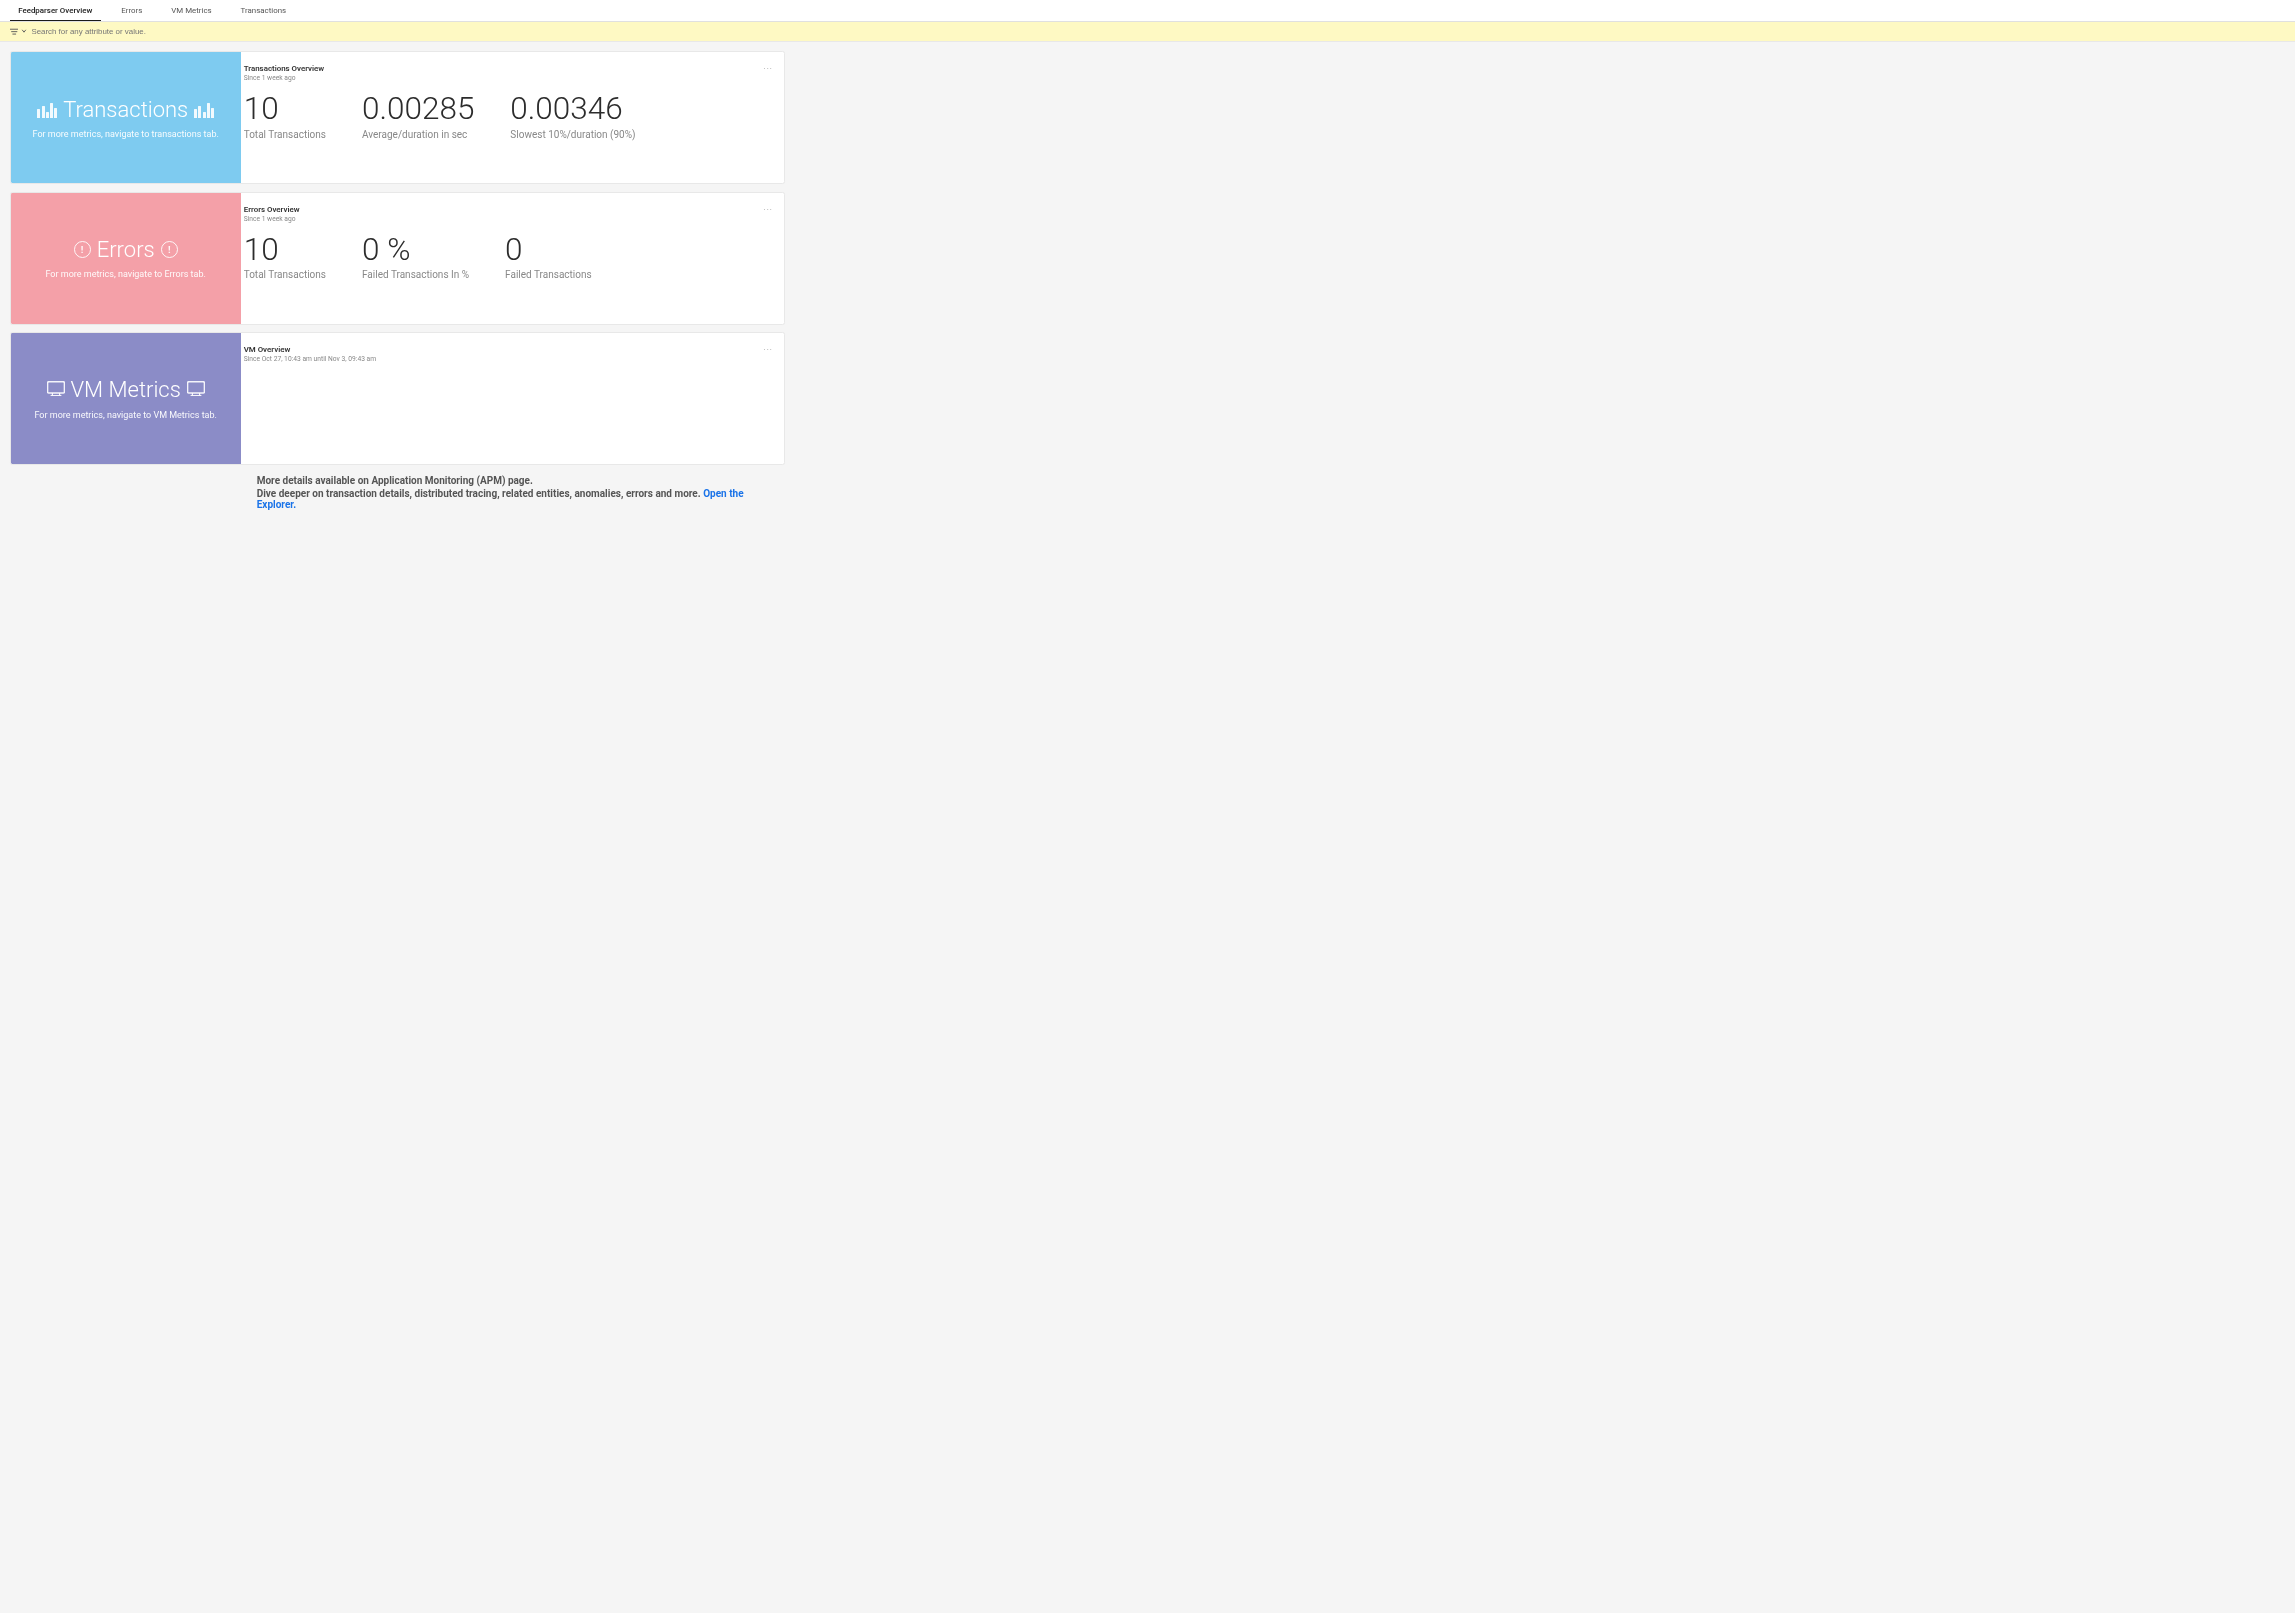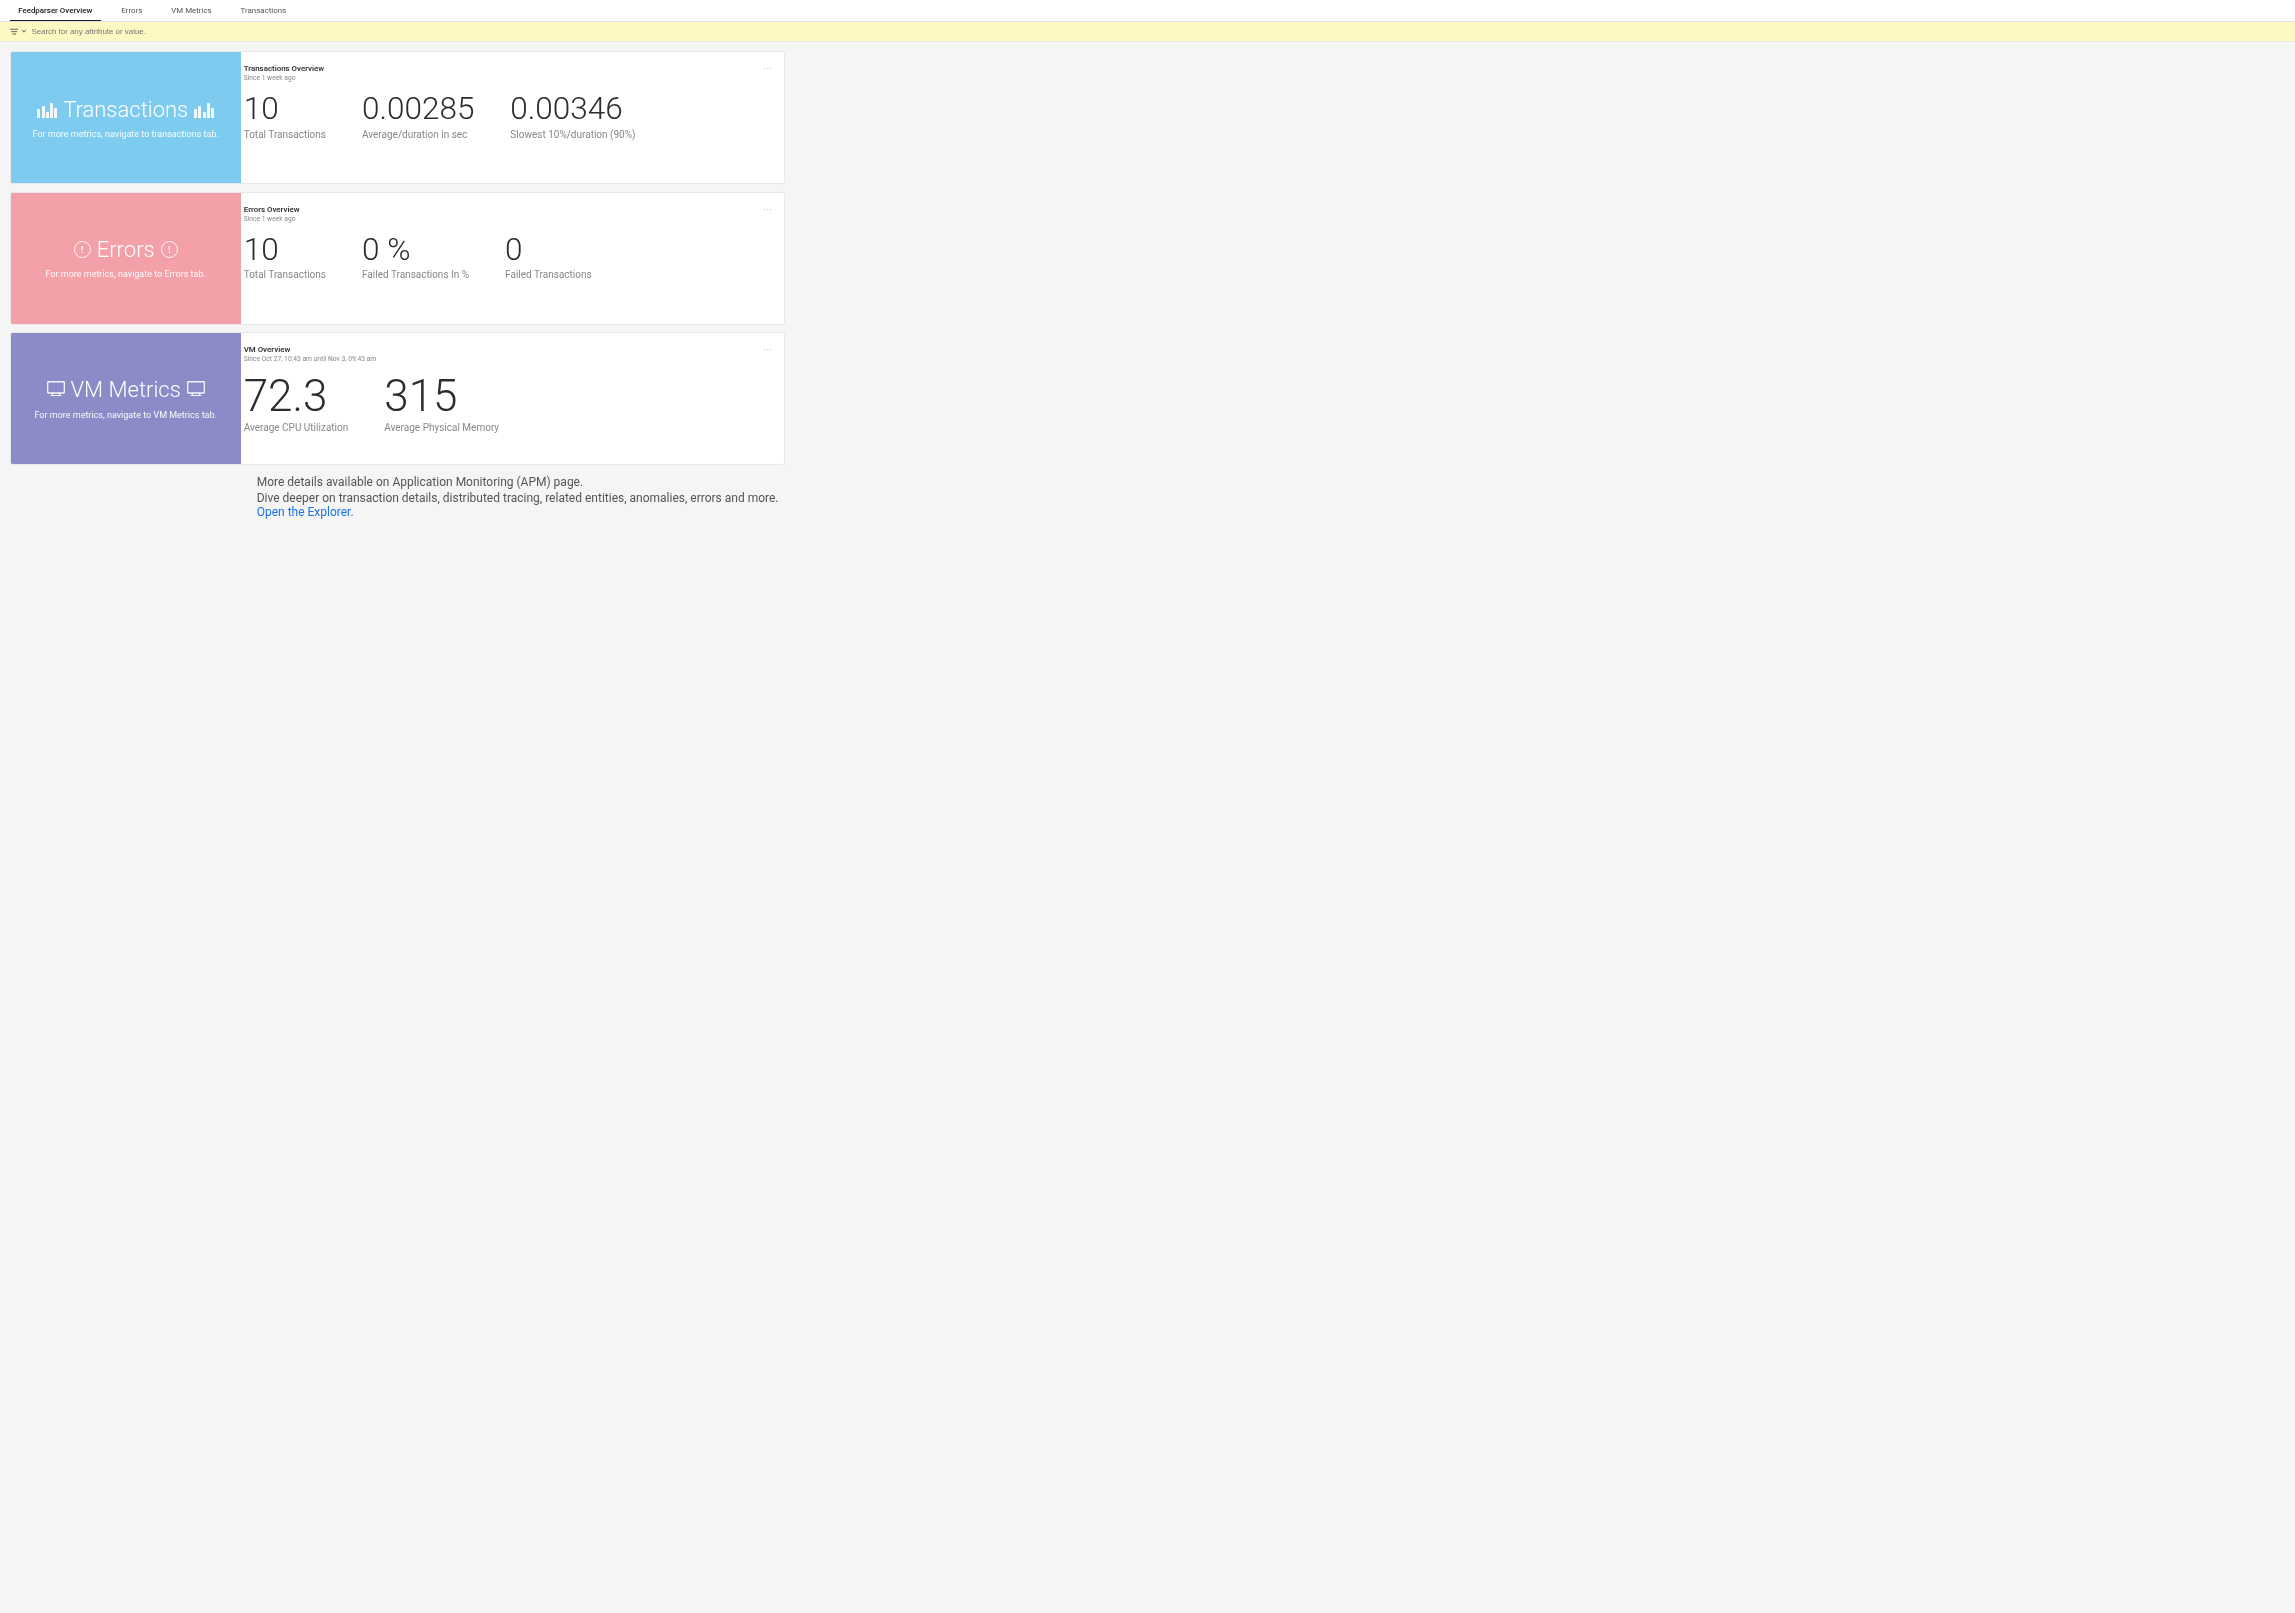--- a/index.html
+++ b/index.html
@@ -172,22 +172,23 @@
     
     .metric-value.large {
       font-size: 44px;
     }
 
     
     .footer-note {
       max-width: 545px;
       margin: 9.7px 0 0 230px;
       padding-left: 17px;
-      font-size: 12px;
+      font-size: 10px;
       color: #555;
+      font-weight: bold;
     }
     .footer-note p { margin-bottom: 2.4px; }
     .footer-link {
       color: #1a73e8;
       cursor: pointer;
       text-decoration: none;
     }
 
     
     .bar-icon {
@@ -351,30 +352,20 @@
           </div>
         </div>
         <div class="panel-subtitle">For more metrics, navigate to VM Metrics tab.</div>
       </div>
       <div class="metrics-panel">
         <div class="metrics-header">
           <div class="metrics-title">VM Overview</div>
           <div class="metrics-subtitle">Since Oct 27, 10:43 am until Nov 3, 09:43 am</div>
         </div>
         <div class="metrics-more">···</div>
-        <div class="metrics-values">
-          <div class="metric-item">
-            <div class="metric-value large">72.3</div>
-            <div class="metric-label">Average CPU Utilization</div>
-          </div>
-          <div class="metric-item">
-            <div class="metric-value large">315</div>
-            <div class="metric-label">Average Physical Memory</div>
-          </div>
-        </div>
       </div>
     </div>
 
   </div>
 
   <div class="footer-note">
     <p>More details available on Application Monitoring (APM) page.</p>
     <p>
       <span>Dive deeper on transaction details, distributed tracing, related entities, anomalies, errors and more.</span>
       <a class="footer-link" href="#">Open the Explorer.</a>

